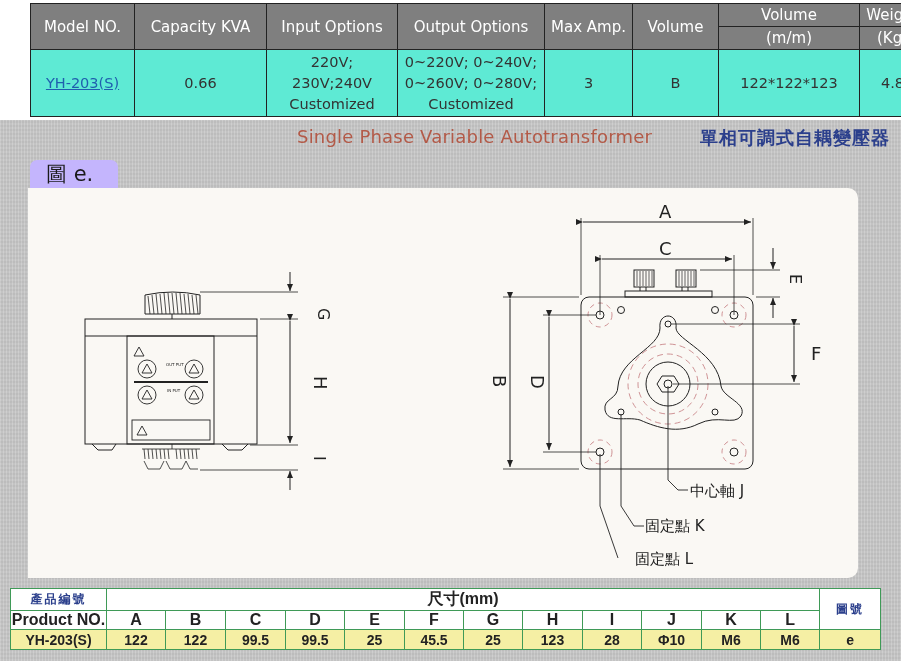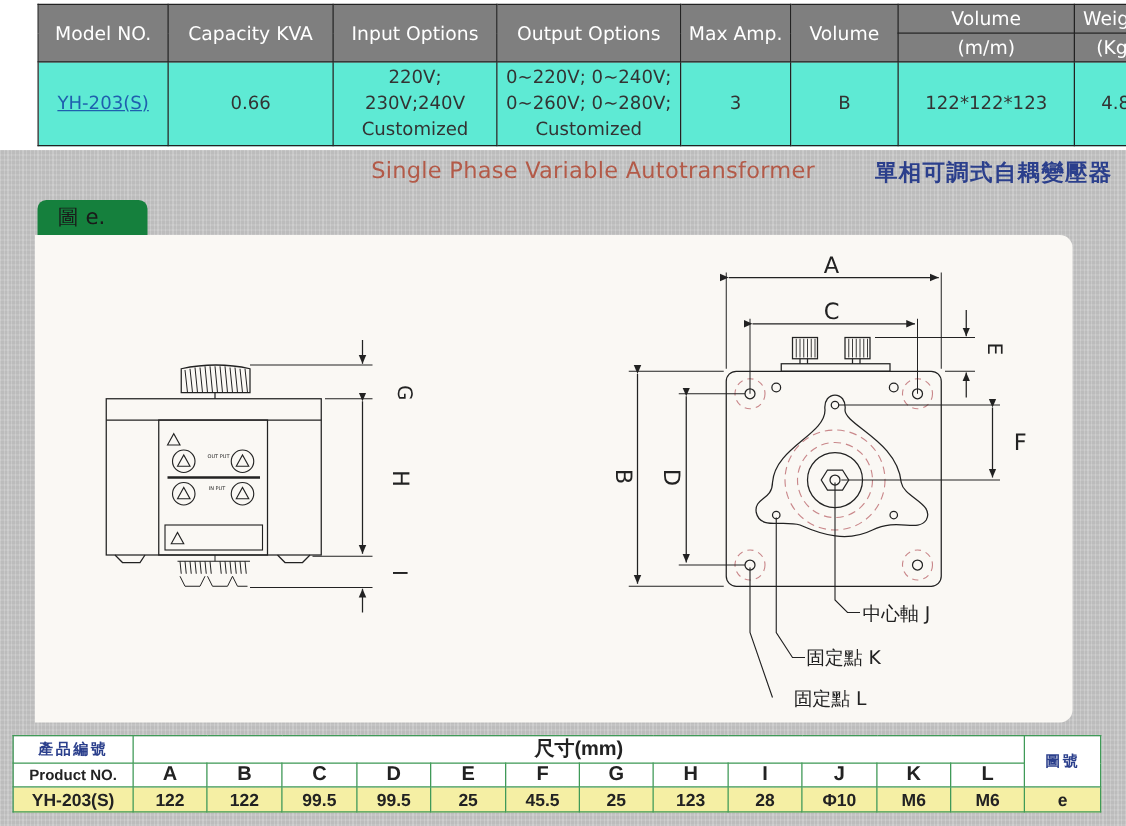--- a/index.html
+++ b/index.html
@@ -14,31 +14,31 @@
   .spec a { color:#1f5fae; text-decoration:underline; }
 
   
   .gray { position:absolute; left:0; top:120px; width:901px; height:541px;
     background-color:#c6c6c6;
     background-image:
       repeating-linear-gradient(90deg, rgba(255,255,255,0.10) 0 1px, rgba(0,0,0,0.03) 1px 3px),
       repeating-linear-gradient(0deg, rgba(255,255,255,0.06) 0 2px, rgba(0,0,0,0.02) 2px 4px); }
   .title-en { position:absolute; left:297px; top:126px; font-size:18px; color:#b35a48; font-family:"DejaVu Sans", sans-serif; letter-spacing:0.2px; }
   .title-zh { position:absolute; left:700px; top:126px; font-size:18px; color:#2b3f8c; font-family:"DejaVu Sans", sans-serif; font-weight:bold; letter-spacing:1px; }
-  .fig-tag { position:absolute; left:30px; top:160px; width:88px; height:28px; background:#15803d; border-radius:7px 7px 0 0; color:#1a1a1a; font-size:17px; line-height:28px; padding-left:16px; box-sizing:border-box; font-family:"DejaVu Sans", sans-serif; }
+  .fig-tag { position:absolute; left:30px; top:160px; width:88px; height:28px; background:#c4b5fd; border-radius:7px 7px 0 0; color:#1a1a1a; font-size:21px; line-height:28px; padding-left:16px; box-sizing:border-box; font-family:"DejaVu Sans", sans-serif; }
   .panel { position:absolute; left:28px; top:188px; width:830px; height:390px; background:#faf8f4; border-radius:0 10px 10px 0; }
   .panel svg { position:absolute; left:0; top:0; }
 
   
   .dims { position:absolute; left:10px; top:588px; width:870px; border-collapse:collapse; table-layout:fixed; font-family:"Liberation Sans", sans-serif;font-weight:bold; }
   .dims td { border:1.5px solid #3f9a57; text-align:center; vertical-align:middle; padding:0; font-size:16px; color:#222; background:#fff; }
   .dims .zh { color:#2b3f8c; font-size:12px; letter-spacing:2px; }
   .dims .hdr td { height:18px; }
   .dims .val td { background:#f5efa4; height:19px; font-size:14px; }
-  .dims .pn { font-size:12px; }
+  .dims .pn { font-size:16px; }
 </style>
 </head>
 <body>
 
 <table class="spec">
   <colgroup>
     <col style="width:104px">
       <col style="width:132px">
       <col style="width:131px">
       <col style="width:147px">

